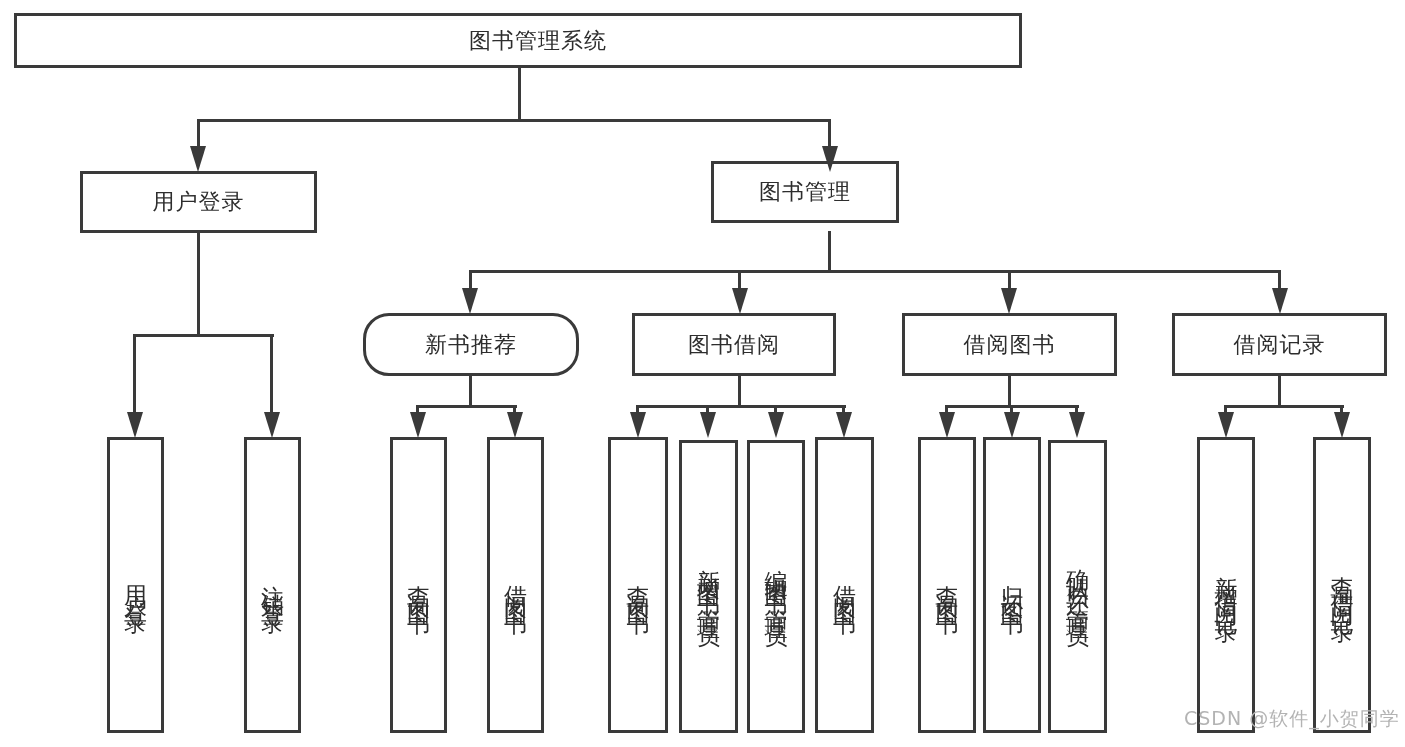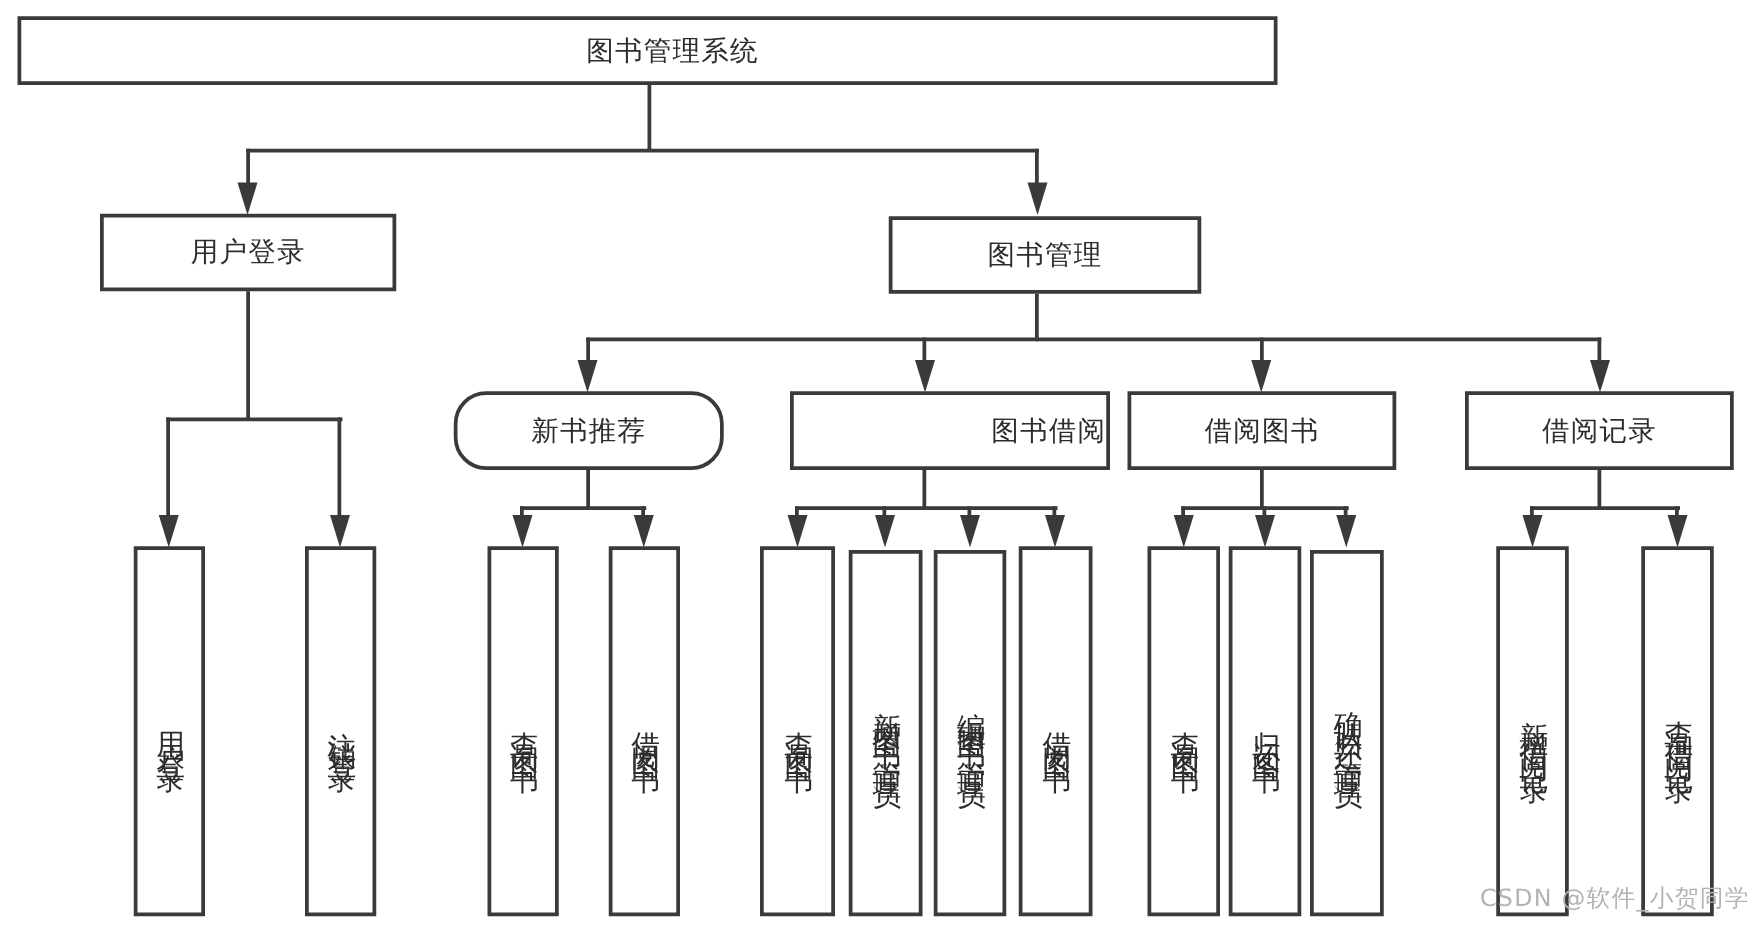--- a/index.html
+++ b/index.html
@@ -119,27 +119,27 @@
       <div class="arrow" style="left: 1218px; top: 412px;"></div>
       <div class="arrow" style="left: 1334px; top: 412px;"></div>
     </div>
   <div>
       <div class="node h" style="left: 14px; top: 13px; width: 1008px; height: 55px; padding-left: 40px;">
         <span>图书管理系统</span>
       </div>
       <div class="node h" style="left: 80px; top: 171px; width: 237px; height: 62px;">
         <span>用户登录</span>
       </div>
-      <div class="node h" style="left: 711px; top: 173px; width: 250px; height: 62px;">
+      <div class="node h" style="left: 711px; top: 161px; width: 188px; height: 62px;">
         <span>图书管理</span>
       </div>
       <div class="node h" style="left: 363px; top: 313px; width: 216px; height: 63px; border-radius: 26px;">
         <span>新书推荐</span>
       </div>
-      <div class="node h" style="left: 632px; top: 313px; width: 256px; height: 63px; justify-content: flex-end;">
+      <div class="node h" style="left: 632px; top: 313px; width: 204px; height: 63px;">
         <span>图书借阅</span>
       </div>
       <div class="node h" style="left: 902px; top: 313px; width: 215px; height: 63px;">
         <span>借阅图书</span>
       </div>
       <div class="node h" style="left: 1172px; top: 313px; width: 215px; height: 63px;">
         <span>借阅记录</span>
       </div>
       <div class="node v" style="left: 107px; top: 437px; width: 57px; height: 296px;">
         <span>用户登录</span>

